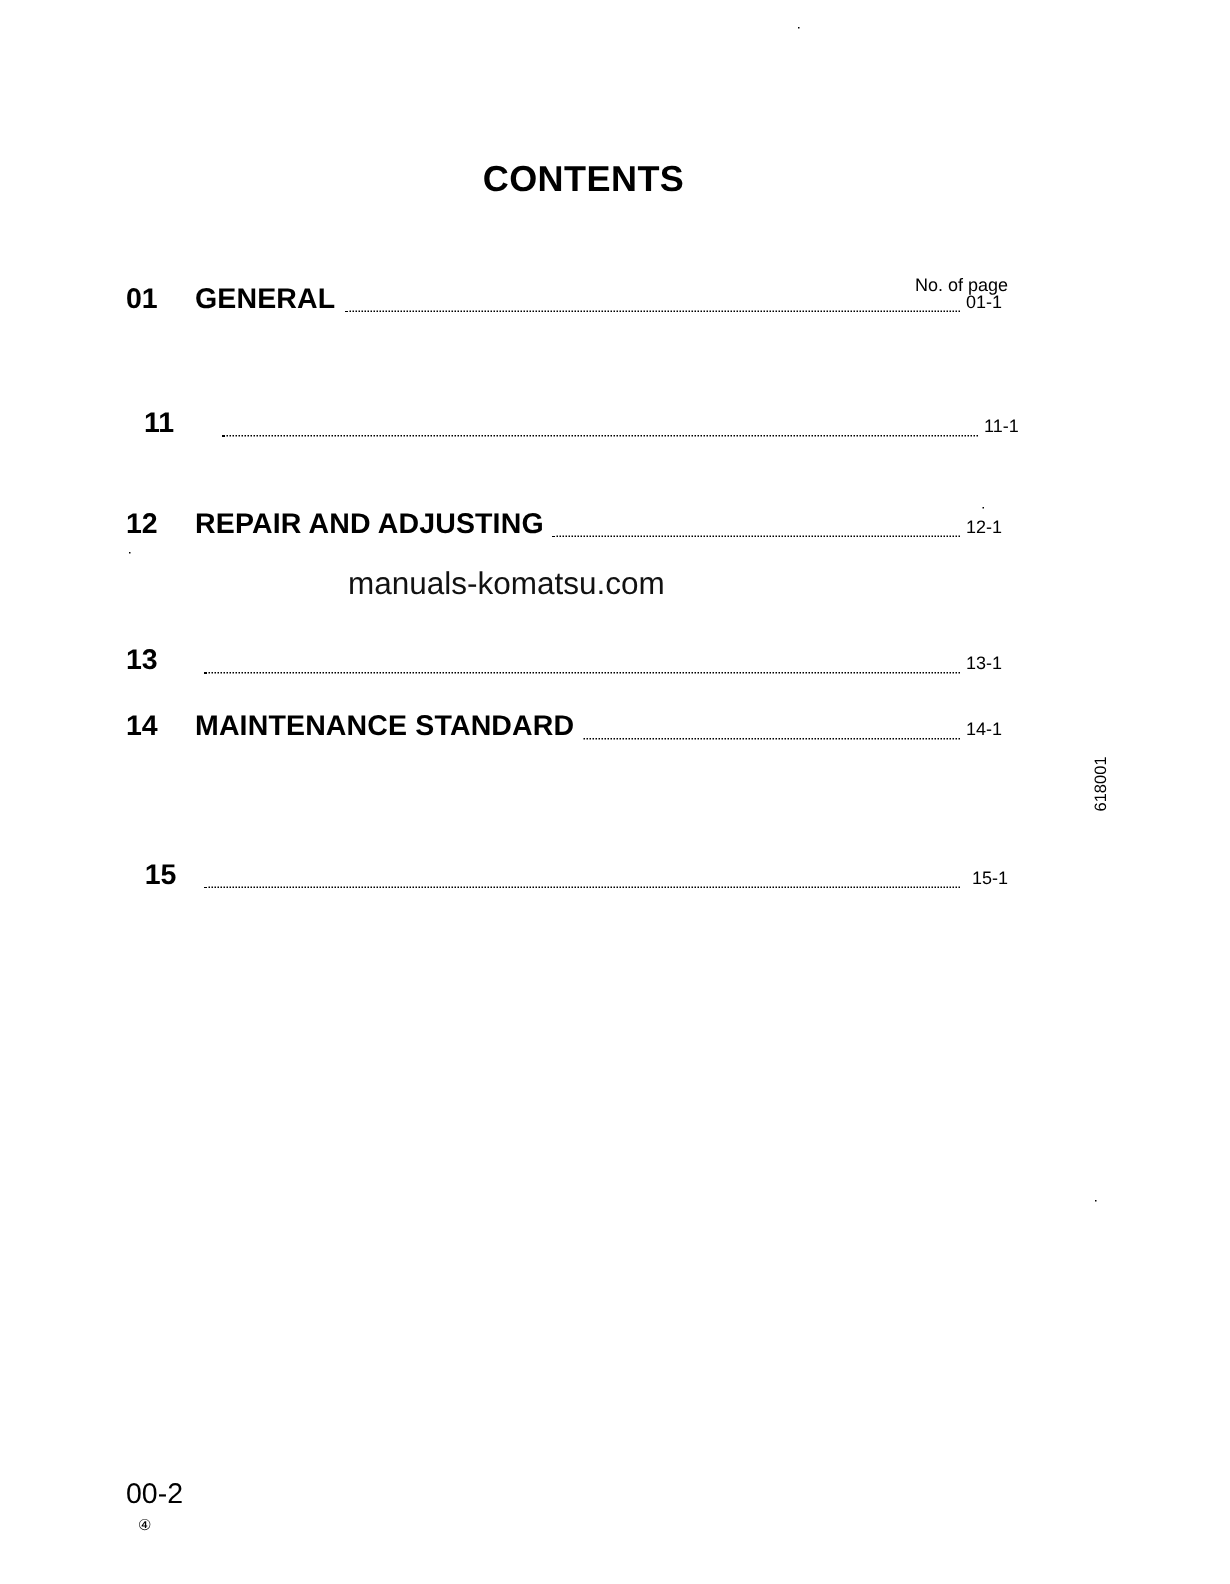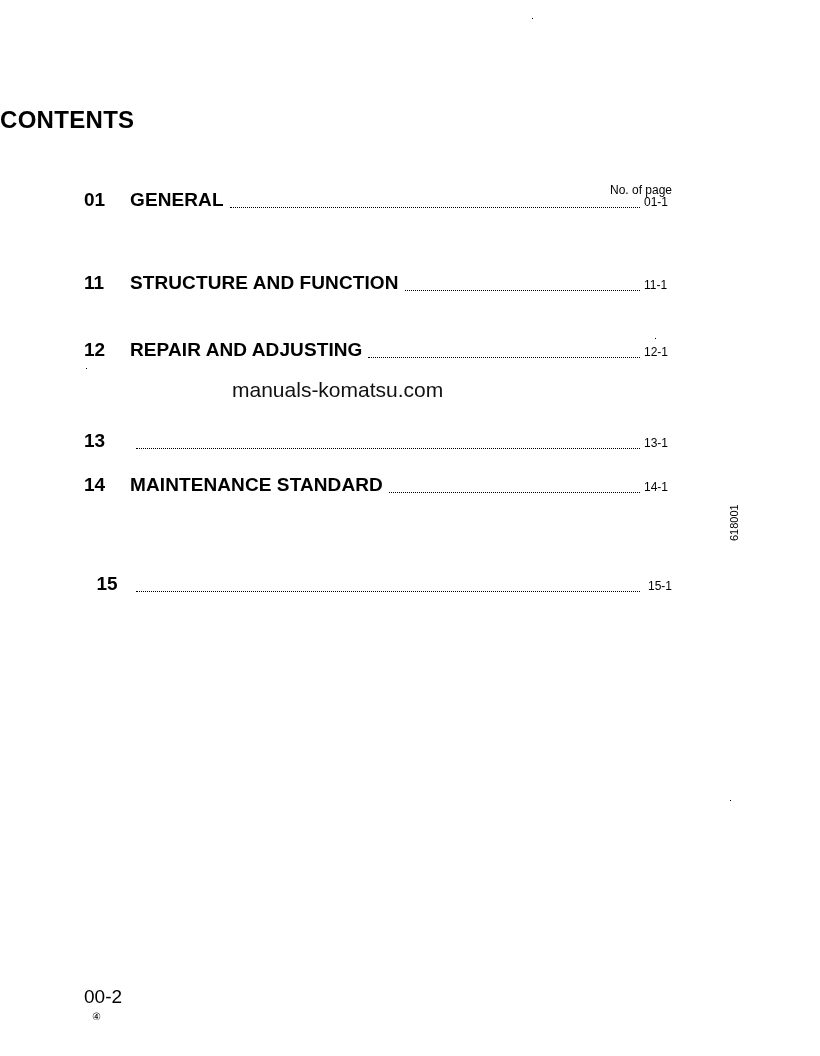--- a/index.html
+++ b/index.html
@@ -1,17 +1,17 @@
 <!DOCTYPE html>
 <html><head>
 <meta charset="utf-8">
 <style>
   html, body { margin: 0; padding: 0; background: #ffffff; }
   body { width: 820px; height: 1056px; position: relative; overflow: hidden; font-family: "Liberation Sans", sans-serif; color: #000; }
-  .title { position: absolute; left: 0; width: 778px; top: 106px; font-size: 24px; font-weight: bold; letter-spacing: 0.3px; }
+  .title { position: absolute; left: 0; width: 778px; top: 106px; text-align: center; font-size: 24px; font-weight: bold; letter-spacing: 0.3px; }
   .nopage { position: absolute; left: 610px; top: 183px; font-size: 12px; }
   .row { position: absolute; left: 84px; width: 592px; height: 24px; display: flex; align-items: baseline; }
   .num { width: 46px; font-size: 19px; font-weight: bold; }
   .label { font-size: 19px; font-weight: bold; white-space: nowrap; letter-spacing: 0.1px; }
   .leader { flex: 1; margin: 0 4px 0 6px; border-bottom: 1px dotted #000; height: 1px; align-self: flex-end; margin-bottom: 5px; }
   .page { font-size: 12px; width: 32px; }
   .watermark { position: absolute; left: 232px; top: 378px; font-size: 21px; color: #111; }
   .side-code { position: absolute; left: 727px; top: 525px; font-size: 11px; transform: rotate(-90deg); transform-origin: left top; white-space: nowrap; }
   .side-code-wrap { position: absolute; left: 728px; top: 541px; }
   .footer-page { position: absolute; left: 84px; top: 986px; font-size: 19px; }
@@ -24,23 +24,22 @@
 <div class="title">CONTENTS</div>
 <div class="nopage">No. of page</div>
 
 <div class="row" style="top:189px;">
   <span class="num">01</span>
   <span class="label">GENERAL</span>
   <span class="leader"></span>
   <span class="page">01-1</span>
 </div>
 
-<div class="row" style="top:272px;">
+<div class="row" style="top:272px;margin-left:12px;">
   <span class="num">11</span>
-  <span class="label">STRUCTURE AND FUNCTION</span>
   <span class="leader"></span>
   <span class="page">11-1</span>
 </div>
 
 <div class="row" style="top:339px;">
   <span class="num">12</span>
   <span class="label">REPAIR AND ADJUSTING</span>
   <span class="leader"></span>
   <span class="page">12-1</span>
 </div>

